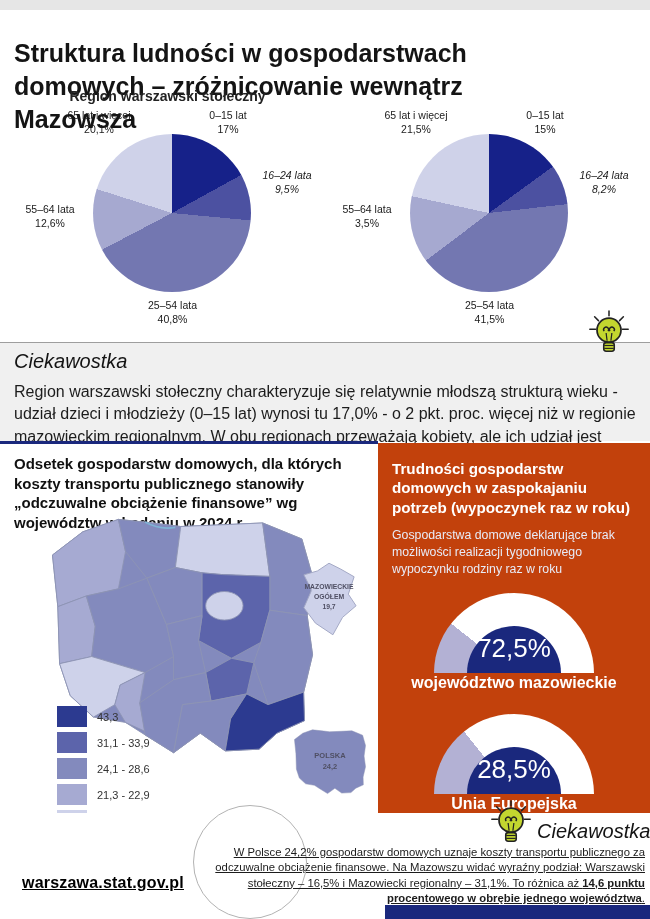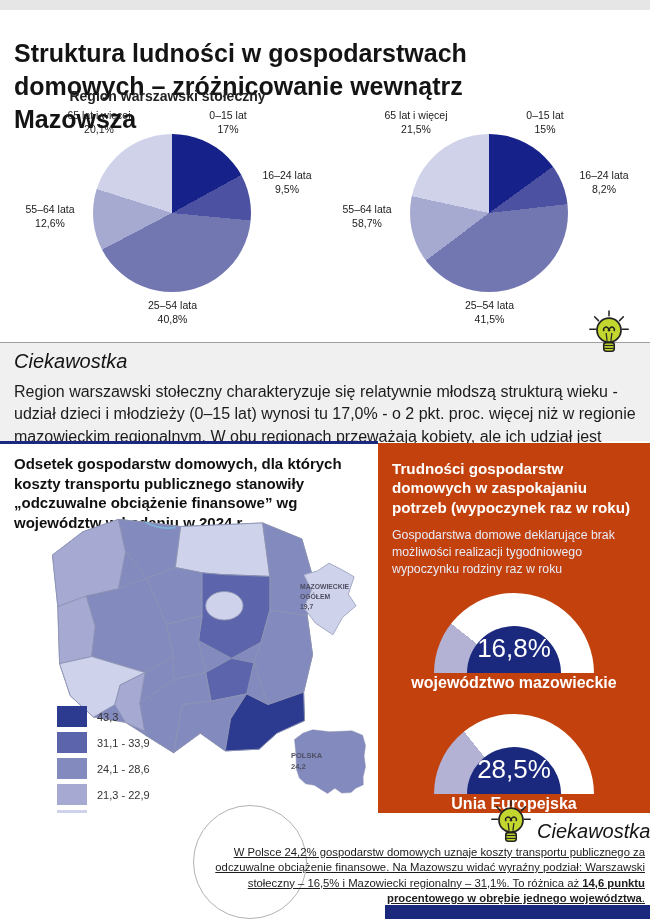--- a/index.html
+++ b/index.html
@@ -5,35 +5,35 @@
   html,body{margin:0;padding:0;background:#e6e6e6;font-family:"Liberation Sans",sans-serif;}
   .page{position:relative;width:650px;height:919px;background:#ffffff;overflow:hidden;margin:0 auto;}
   .abs{position:absolute;}
   .top-strip{left:0;top:0;width:650px;height:10px;background:#e6e6e6;}
   .main-title{left:14px;top:20px;width:520px;font-size:25px;font-weight:bold;color:#141414;line-height:1.32;}
   .pie-head{top:88px;width:305px;text-align:center;font-size:14px;font-weight:bold;color:#222;}
   .pie-box{top:110px;width:305px;height:232px;}
   .pie-disc{position:absolute;left:78px;top:24px;width:158px;height:158px;border-radius:50%;}
   .pie-label{position:absolute;font-size:10.5px;color:#1a1a1a;text-align:center;line-height:1.35;}
   .pl0{left:168px;top:-2px;width:90px;}
-  .pl1{left:238px;top:58px;width:68px;}
+  .pl1{left:238px;top:58px;width:68px;font-style:italic;}
   .pl2{left:105px;top:188px;width:105px;}
   .pl3{left:-2px;top:92px;width:74px;}
   .pl4{left:28px;top:-2px;width:112px;}
   .facts1{left:0;top:342px;width:650px;height:99px;background:#f0f0f0;border-top:1px solid #9e9e9e;box-sizing:border-box;}
   .cieka-head{font-style:italic;font-size:20px;color:#141414;}
   .facts1 .cieka-head{position:absolute;left:14px;top:7px;}
   .facts1 p{position:absolute;left:14px;top:38px;width:622px;margin:0;font-size:16px;line-height:1.4;color:#1c1c1c;}
   .bulb{width:46px;height:52px;}
   .bulb1{left:586px;top:308px;}
   .left-panel{left:0;top:441px;width:378px;height:372px;background:#fff;border-top:3px solid #1a287d;box-sizing:border-box;}
   .left-title{position:absolute;left:14px;top:10px;width:352px;font-size:15px;font-weight:bold;color:#111;line-height:1.3;}
   .map-svg{left:40px;top:498px;width:285px;}
   .inset-maz{left:300px;top:560px;width:58px;height:78px;}
-  .inset-maz .txt,.inset-pol .txt{position:absolute;left:0;right:0;text-align:left;color:#4f4f63;font-weight:bold;}
+  .inset-maz .txt,.inset-pol .txt{position:absolute;left:0;right:0;text-align:center;color:#4f4f63;font-weight:bold;}
   .inset-maz .txt{top:22px;font-size:6.8px;line-height:1.45;}
   .inset-pol{left:291px;top:724px;width:78px;height:74px;}
   .inset-pol .txt{top:26px;font-size:7.5px;line-height:1.5;}
   .legend{left:57px;top:706px;}
   .legend-row{display:flex;align-items:center;margin-bottom:5px;}
   .legend-swatch{width:30px;height:21px;margin-right:10px;}
   .legend-label{font-size:11px;color:#333;}
   .blue-panel{left:378px;top:443px;width:272px;height:370px;background:#c2410c;box-sizing:border-box;padding:16px 14px;}
   .bp-title{font-size:15.2px;font-weight:bold;color:#ffffff;line-height:1.28;}
   .bp-sub{margin-top:10px;font-size:12.3px;color:#e8ebf7;line-height:1.35;}
@@ -70,21 +70,21 @@
     <div class="pie-label pl2"><span>25–54 lata</span><br><span>40,8%</span></div>
     <div class="pie-label pl3"><span>55–64 lata</span><br><span>12,6%</span></div>
     <div class="pie-label pl4"><span>65 lat i więcej</span><br><span>20,1%</span></div>
   </div>
 
   <div class="abs pie-box" style="left:332px;">
     <div class="pie-disc" style="background: conic-gradient(rgb(22, 33, 137) 0%, rgb(22, 33, 137) 15%, rgb(76, 81, 161) 15%, rgb(76, 81, 161) 23.2%, rgb(115, 119, 177) 23.2%, rgb(115, 119, 177) 64.7%, rgb(166, 169, 208) 64.7%, rgb(166, 169, 208) 78.4%, rgb(207, 210, 233) 78.4%, rgb(207, 210, 233) 99.9%);"></div>
     <div class="pie-label pl0"><span>0–15 lat</span><br><span>15%</span></div>
     <div class="pie-label pl1"><span>16–24 lata</span><br><span>8,2%</span></div>
     <div class="pie-label pl2"><span>25–54 lata</span><br><span>41,5%</span></div>
-    <div class="pie-label pl3"><span>55–64 lata</span><br><span>58,7%</span></div>
+    <div class="pie-label pl3"><span>55–64 lata</span><br><span>3,5%</span></div>
     <div class="pie-label pl4"><span>65 lat i więcej</span><br><span>21,5%</span></div>
   </div>
 
   <div class="abs facts1">
     <div class="cieka-head">Ciekawostka</div>
     <p>Region warszawski stołeczny charakteryzuje się relatywnie młodszą strukturą wieku - udział dzieci i młodzieży (0–15 lat) wynosi tu 17,0% - o 2 pkt. proc. więcej niż w regionie mazowieckim regionalnym. W obu regionach przeważają kobiety, ale ich udział jest nieznacznie wyższy w regionie mazowieckim regionalnym. W grupie wieku 65+ kobiety wyraźnie dominują liczebnie w obu regionach – co odzwierciedla dłuższe trwanie życia kobiet.</p>
   </div>
 
   <svg class="abs bulb bulb1" viewBox="0 0 48 54">
     <g stroke="#222" stroke-width="1.6" stroke-linecap="round">
@@ -174,21 +174,21 @@
       </div>
   </div>
 
   <div class="abs blue-panel">
     <div class="bp-title">Trudności gospodarstw domowych w zaspokajaniu potrzeb (wypoczynek raz w roku)</div>
     <div class="bp-sub">Gospodarstwa domowe deklarujące brak możliwości realizacji tygodniowego wypoczynku rodziny raz w roku</div>
     <div class="gauge-wrap">
       <div class="gauge">
         <div class="gauge-disc" style="background: conic-gradient(from 270deg, rgb(179, 177, 212) 0deg, rgb(179, 177, 212) 38.16deg, rgb(255, 255, 255) 38.16deg, rgb(255, 255, 255) 180deg, transparent 180deg, transparent 360deg);"></div>
         <div class="gauge-hole"></div>
-        <div class="gauge-value">16,8%</div>
+        <div class="gauge-value">72,5%</div>
       </div>
       <div class="gauge-label">województwo mazowieckie</div>
     </div>
     <div class="gauge-wrap second">
       <div class="gauge">
         <div class="gauge-disc" style="background: conic-gradient(from 270deg, rgb(179, 177, 212) 0deg, rgb(179, 177, 212) 51.3deg, rgb(255, 255, 255) 51.3deg, rgb(255, 255, 255) 180deg, transparent 180deg, transparent 360deg);"></div>
         <div class="gauge-hole"></div>
         <div class="gauge-value">28,5%</div>
       </div>
       <div class="gauge-label">Unia Europejska</div>
@@ -210,15 +210,16 @@
     <path d="M19,24 a2.6,2.6 0 1,1 4,0 M25,24 a2.6,2.6 0 1,1 4,0" fill="none" stroke="#222" stroke-width="1.5"></path>
     <path d="M21,26 l1,8 M27,26 l-1,8" stroke="#222" stroke-width="1.3" fill="none"></path>
     <rect x="18.5" y="36" width="11" height="9" rx="2.5" fill="#c3d62f" stroke="#222" stroke-width="1.6"></rect>
     <line x1="19" y1="39" x2="29" y2="39" stroke="#222" stroke-width="1.2"></line>
     <line x1="19" y1="42" x2="29" y2="42" stroke="#222" stroke-width="1.2"></line>
   </svg>
 
   <div class="abs cieka-head cieka2-head">Ciekawostka</div>
   <div class="abs cieka2-text"><span>W Polsce 24,2% gospodarstw domowych uznaje koszty transportu publicznego za odczuwalne obciążenie finansowe. Na Mazowszu widać wyraźny podział: Warszawski stołeczny – 16,5% i Mazowiecki regionalny – 31,1%. To różnica aż </span><b>14,6 punktu procentowego w obrębie jednego województwa</b><span>.</span></div>
 
+  <div class="abs footer-link">warszawa.stat.gov.pl</div>
   <div class="abs bottom-bar"></div>
 
 </div>
 
 </body></html>

